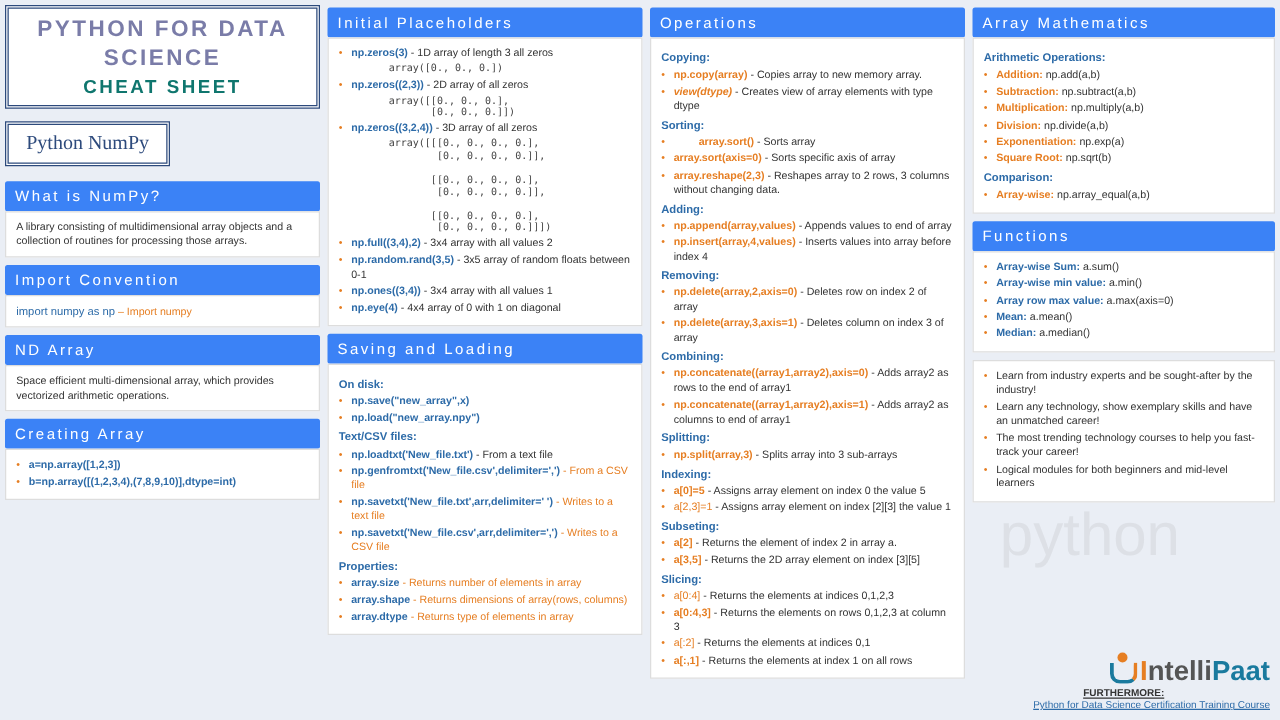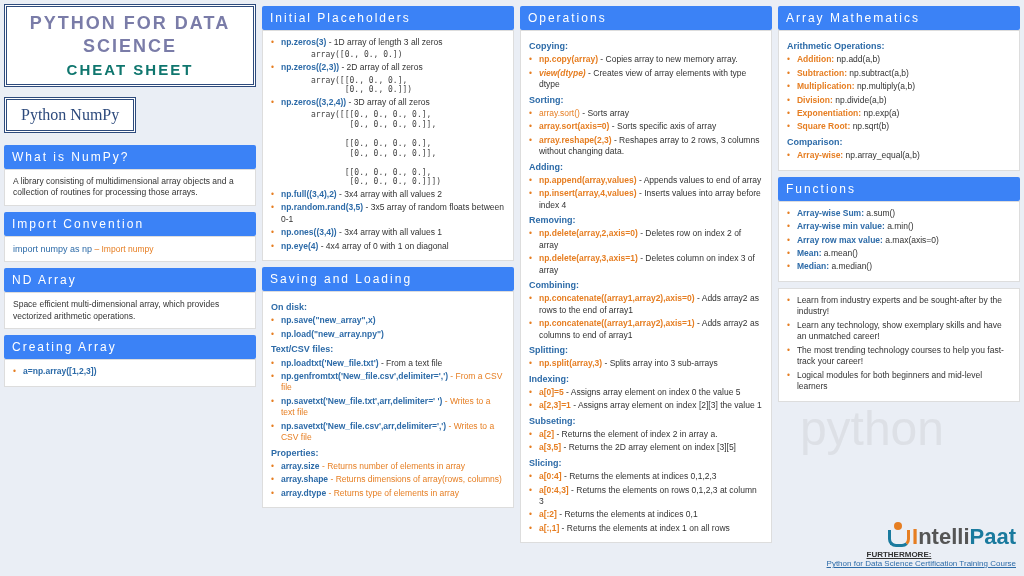--- a/index.html
+++ b/index.html
@@ -73,20 +73,21 @@
   <div class="section">
     <div class="section-header">ND Array</div>
     <div class="section-body">Space efficient multi-dimensional array, which provides vectorized arithmetic operations.</div>
   </div>
 
   <div class="section">
     <div class="section-header">Creating Array</div>
     <div class="section-body">
       <ul class="bullet-list" id="creating-list">
             <li><span class="code-label">a=np.array([1,2,3])</span></li>
+            <li><span class="code-label">b=np.array([(1,2,3,4),(7,8,9,10)],dtype=int)</span></li>
           </ul>
     </div>
   </div>
 </div>
 
 <div class="col col2">
   <div class="section">
     <div class="section-header">Initial Placeholders</div>
     <div class="section-body">
       <ul class="bullet-list" id="placeholder-list">
@@ -138,21 +139,21 @@
   <div class="section">
     <div class="section-header">Operations</div>
     <div class="section-body" id="ops-body">
           <div class="sub-heading">Copying:</div>
           <ul class="bullet-list">
             <li><span style="color: rgb(230, 126, 34); font-weight: bold;">np.copy(array)</span><span class="desc"> - Copies array to new memory array.</span></li>
             <li><span style="color: rgb(230, 126, 34); font-weight: bold; font-style: italic;">view(dtype)</span><span class="desc"> - Creates view of array elements with type dtype</span></li>
           </ul>
           <div class="sub-heading">Sorting:</div>
           <ul class="bullet-list">
-            <li><span style="color: rgb(230, 126, 34); font-weight: normal;">array.sort()</span><span class="desc"> - Sorts array</span></li>
+            <li><span style="color: rgb(230, 126, 34); font-weight: bold; margin-left: 20px;">array.sort()</span><span class="desc"> - Sorts array</span></li>
             <li><span style="color: rgb(230, 126, 34); font-weight: bold;">array.sort(axis=0)</span><span class="desc"> - Sorts specific axis of array</span></li>
             <li><span style="color: rgb(230, 126, 34); font-weight: bold;">array.reshape(2,3)</span><span class="desc"> - Reshapes array to 2 rows, 3 columns without changing data.</span></li>
           </ul>
           <div class="sub-heading">Adding:</div>
           <ul class="bullet-list">
             <li><span style="color: rgb(230, 126, 34); font-weight: bold;">np.append(array,values)</span><span class="desc"> - Appends values to end of array</span></li>
             <li><span style="color: rgb(230, 126, 34); font-weight: bold;">np.insert(array,4,values)</span><span class="desc"> - Inserts values into array before index 4</span></li>
           </ul>
           <div class="sub-heading">Removing:</div>
           <ul class="bullet-list">
@@ -164,32 +165,32 @@
             <li><span style="color: rgb(230, 126, 34); font-weight: bold;">np.concatenate((array1,array2),axis=0)</span><span class="desc"> - Adds array2 as rows to the end of array1</span></li>
             <li><span style="color: rgb(230, 126, 34); font-weight: bold;">np.concatenate((array1,array2),axis=1)</span><span class="desc"> - Adds array2 as columns to end of array1</span></li>
           </ul>
           <div class="sub-heading">Splitting:</div>
           <ul class="bullet-list">
             <li><span style="color: rgb(230, 126, 34); font-weight: bold;">np.split(array,3)</span><span class="desc"> - Splits array into 3 sub-arrays</span></li>
           </ul>
           <div class="sub-heading">Indexing:</div>
           <ul class="bullet-list">
             <li><span style="color: rgb(230, 126, 34); font-weight: bold;">a[0]=5</span><span class="desc"> - Assigns array element on index 0 the value 5</span></li>
-            <li><span style="color: rgb(230, 126, 34); font-weight: bold;">a[2,3]=1</span><span class="desc"> - Assigns array element on index [2][3] the value 1</span></li>
+            <li><span style="color: rgb(230, 126, 34); font-weight: normal;">a[2,3]=1</span><span class="desc"> - Assigns array element on index [2][3] the value 1</span></li>
           </ul>
           <div class="sub-heading">Subseting:</div>
           <ul class="bullet-list">
             <li><span style="color: rgb(230, 126, 34); font-weight: bold;">a[2]</span><span class="desc"> - Returns the element of index 2 in array a.</span></li>
             <li><span style="color: rgb(230, 126, 34); font-weight: bold;">a[3,5]</span><span class="desc"> - Returns the 2D array element on index [3][5]</span></li>
           </ul>
           <div class="sub-heading">Slicing:</div>
           <ul class="bullet-list">
-            <li><span style="color: rgb(230, 126, 34); font-weight: bold;">a[0:4]</span><span class="desc"> - Returns the elements at indices 0,1,2,3</span></li>
+            <li><span style="color: rgb(230, 126, 34); font-weight: normal;">a[0:4]</span><span class="desc"> - Returns the elements at indices 0,1,2,3</span></li>
             <li><span style="color: rgb(230, 126, 34); font-weight: bold;">a[0:4,3]</span><span class="desc"> - Returns the elements on rows 0,1,2,3 at column 3</span></li>
-            <li><span style="color: rgb(230, 126, 34); font-weight: bold;">a[:2]</span><span class="desc"> - Returns the elements at indices 0,1</span></li>
+            <li><span style="color: rgb(230, 126, 34); font-weight: normal;">a[:2]</span><span class="desc"> - Returns the elements at indices 0,1</span></li>
             <li><span style="color: rgb(230, 126, 34); font-weight: bold;">a[:,1]</span><span class="desc"> - Returns the elements at index 1 on all rows</span></li>
           </ul>
         </div>
   </div>
 </div>
 
 <div class="col col4">
   <div class="section">
     <div class="section-header">Array Mathematics</div>
     <div class="section-body">

